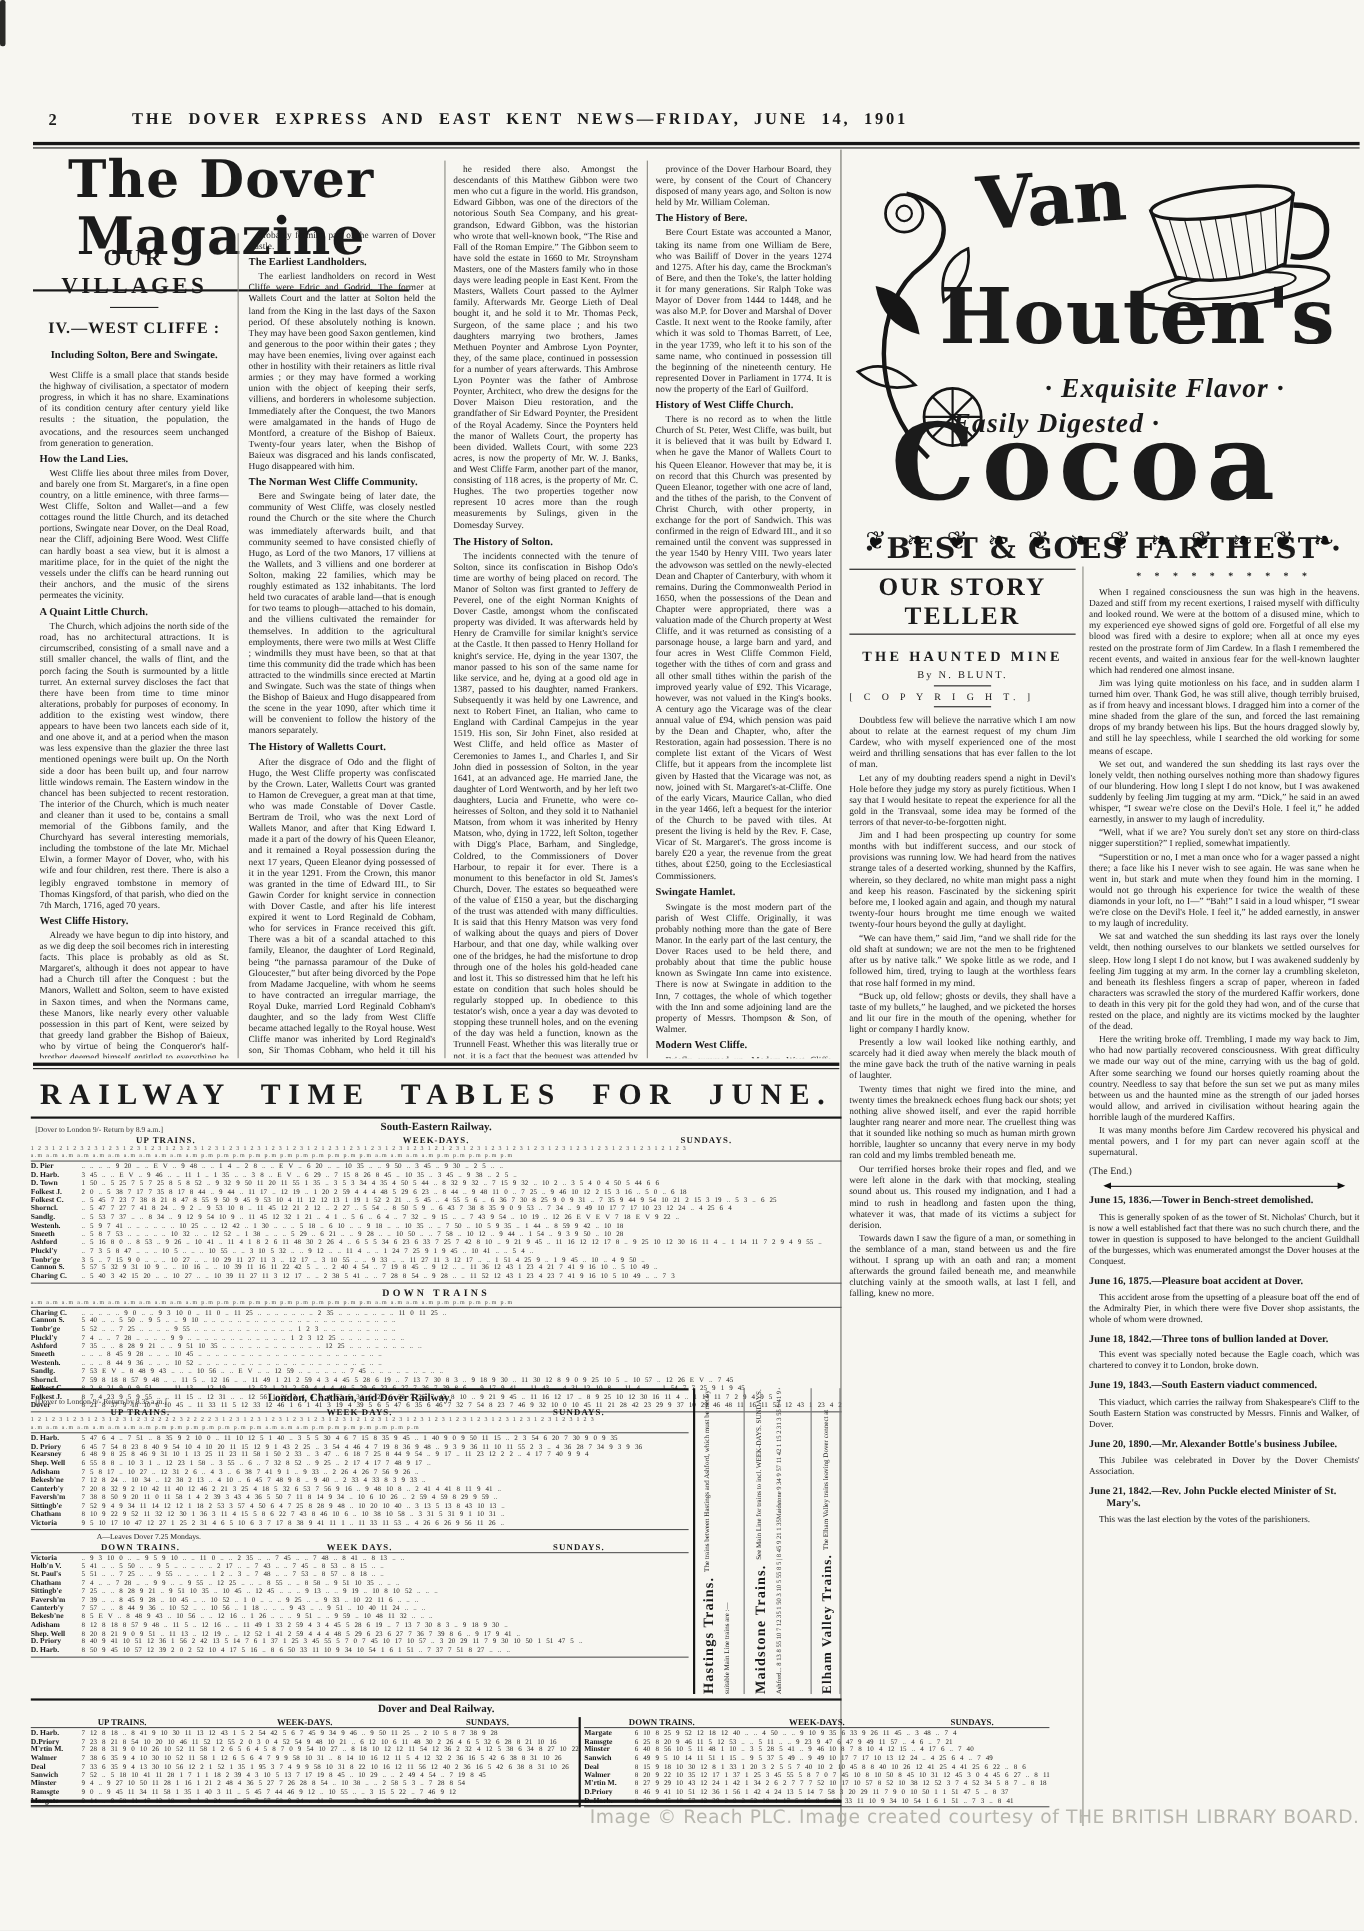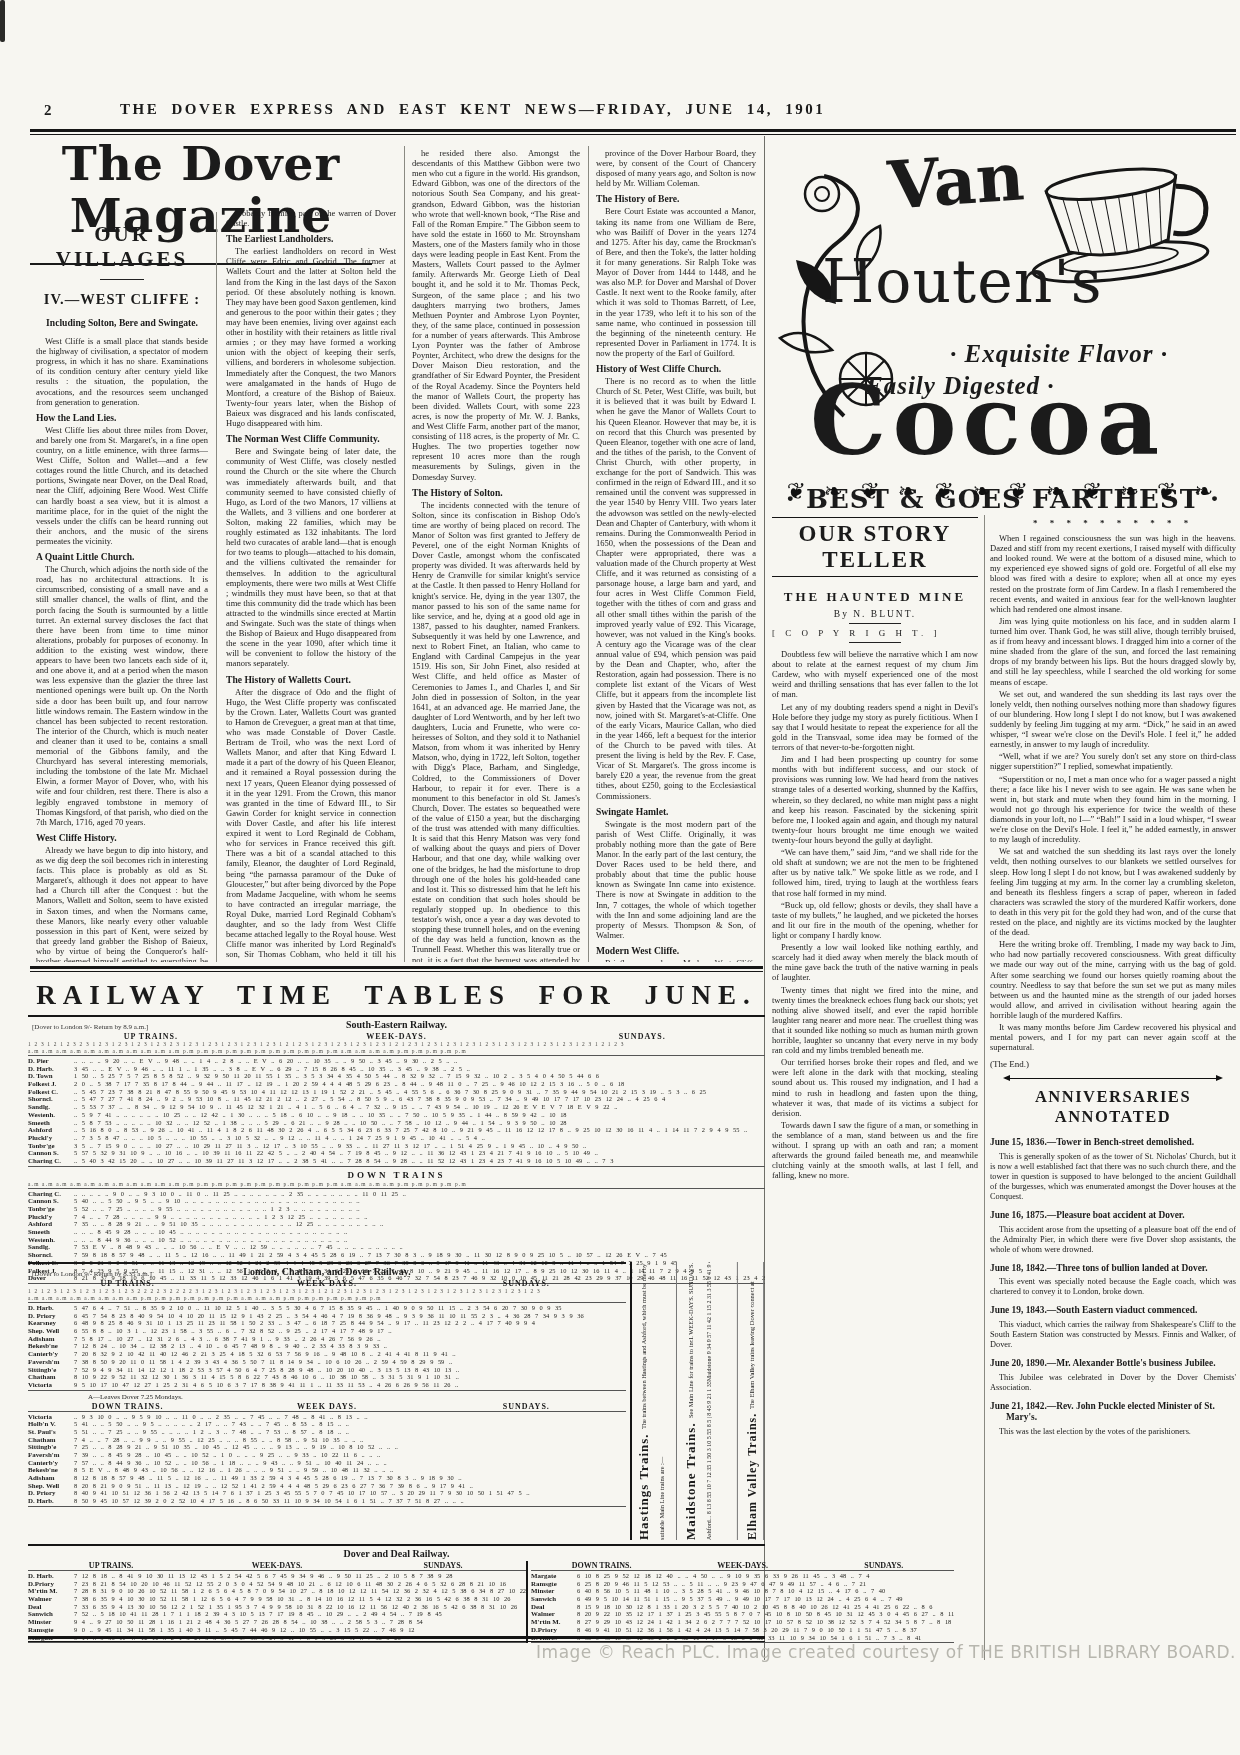--- a/index.html
+++ b/index.html
@@ -23,21 +23,21 @@
   .t-t2{font-size:14.5px;font-weight:bold;text-align:center;letter-spacing:1px;margin:2px 0 9px;}
   .t-t3{font-size:9.6px;font-weight:bold;text-align:center;margin:0 0 8px;}
   .t-h{font-size:9.6px;font-weight:bold;margin:5px 0 2px;}
   .t-p{font-size:8.5px;line-height:1.19;text-align:justify;text-indent:9px;margin:0 0 2px;}
   .t-stars{text-align:center;font-size:9px;letter-spacing:5px;margin:2px 0 5px;font-weight:bold;}
   .t-end{text-align:left;font-size:9px;margin:7px 0 3px;}
 
   
   .ad{overflow:hidden;}
   .ad-van{font-family:"DejaVu Serif",serif;font-weight:bold;font-size:66px;transform:rotate(-4deg);}
-  .ad-houtens{font-family:"DejaVu Serif",serif;font-weight:normal;font-size:60px;letter-spacing:1px;}
+  .ad-houtens{font-family:"DejaVu Serif",serif;font-weight:bold;font-size:70px;letter-spacing:1px;margin-left:32px;}
   .ad-tag{font-style:italic;font-weight:bold;font-size:25px;letter-spacing:1px;}
   .ad-cocoa{font-family:"DejaVu Serif",serif;font-weight:bold;font-size:96px;letter-spacing:6px;}
   .ad-slogan{font-family:"DejaVu Serif",serif;font-weight:bold;font-size:26px;text-align:center;letter-spacing:1px;}
   .ad-orn{font-size:23px;line-height:28px;text-align:center;letter-spacing:6px;overflow:hidden;height:30px;color:#101010;}
 
   
   .story-head-rule{border-top:1.5px solid #151515;margin:3px 0;}
   .story-title{font-size:23px;font-weight:bold;text-align:center;letter-spacing:2px;margin:2px 0;}
   .st-title2{font-size:13px;font-weight:bold;text-align:center;letter-spacing:3px;margin:12px 0 4px;}
   .st-by{font-size:9.5px;text-align:center;letter-spacing:2px;margin:2px 0 4px;}
@@ -215,21 +215,20 @@
         <div class="blk t-p">Jim was lying quite motionless on his face, and in sudden alarm I turned him over. Thank God, he was still alive, though terribly bruised, as if from heavy and incessant blows. I dragged him into a corner of the mine shaded from the glare of the sun, and forced the last remaining drops of my brandy between his lips. But the hours dragged slowly by, and still he lay speechless, while I searched the old working for some means of escape.</div>
         <div class="blk t-p">We set out, and wandered the sun shedding its last rays over the lonely veldt, then nothing ourselves nothing more than shadowy figures of our blundering. How long I slept I do not know, but I was awakened suddenly by feeling Jim tugging at my arm. “Dick,” he said in an awed whisper, “I swear we're close on the Devil's Hole. I feel it,” he added earnestly, in answer to my laugh of incredulity.</div>
         <div class="blk t-p">“Well, what if we are? You surely don't set any store on third-class nigger superstition?” I replied, somewhat impatiently.</div>
         <div class="blk t-p">“Superstition or no, I met a man once who for a wager passed a night there; a face like his I never wish to see again. He was sane when he went in, but stark and mute when they found him in the morning. I would not go through his experience for twice the wealth of these diamonds in your loft, no I—” “Bah!” I said in a loud whisper, “I swear we're close on the Devil's Hole. I feel it,” he added earnestly, in answer to my laugh of incredulity.</div>
         <div class="blk t-p">We sat and watched the sun shedding its last rays over the lonely veldt, then nothing ourselves to our blankets we settled ourselves for sleep. How long I slept I do not know, but I was awakened suddenly by feeling Jim tugging at my arm. In the corner lay a crumbling skeleton, and beneath its fleshless fingers a scrap of paper, whereon in faded characters was scrawled the story of the murdered Kaffir workers, done to death in this very pit for the gold they had won, and of the curse that rested on the place, and nightly are its victims mocked by the laughter of the dead.</div>
         <div class="blk t-p">Here the writing broke off. Trembling, I made my way back to Jim, who had now partially recovered consciousness. With great difficulty we made our way out of the mine, carrying with us the bag of gold. After some searching we found our horses quietly roaming about the country. Needless to say that before the sun set we put as many miles between us and the haunted mine as the strength of our jaded horses would allow, and arrived in civilisation without hearing again the horrible laugh of the murdered Kaffirs.</div>
         <div class="blk t-p">It was many months before Jim Cardew recovered his physical and mental powers, and I for my part can never again scoff at the supernatural.</div>
         <div class="blk t-end">(The End.)</div>
       </div>
     <div class="arrow-rule"></div>
-    <div class="ann-title">ANNIVERSARIES ANNOTATED</div>
     <div>
 
         <div>
           <div class="ann-h">June 15, 1836.—Tower in Bench-street demolished.</div>
           <div class="ann-p">This is generally spoken of as the tower of St. Nicholas' Church, but it is now a well established fact that there was no such church there, and the tower in question is supposed to have belonged to the ancient Guildhall of the burgesses, which was enumerated amongst the Dover houses at the Conquest.</div>
         </div>
 
         <div>
           <div class="ann-h">June 16, 1875.—Pleasure boat accident at Dover.</div>
           <div class="ann-p">This accident arose from the upsetting of a pleasure boat off the end of the Admiralty Pier, in which there were five Dover shop assistants, the whole of whom were drowned.</div>

